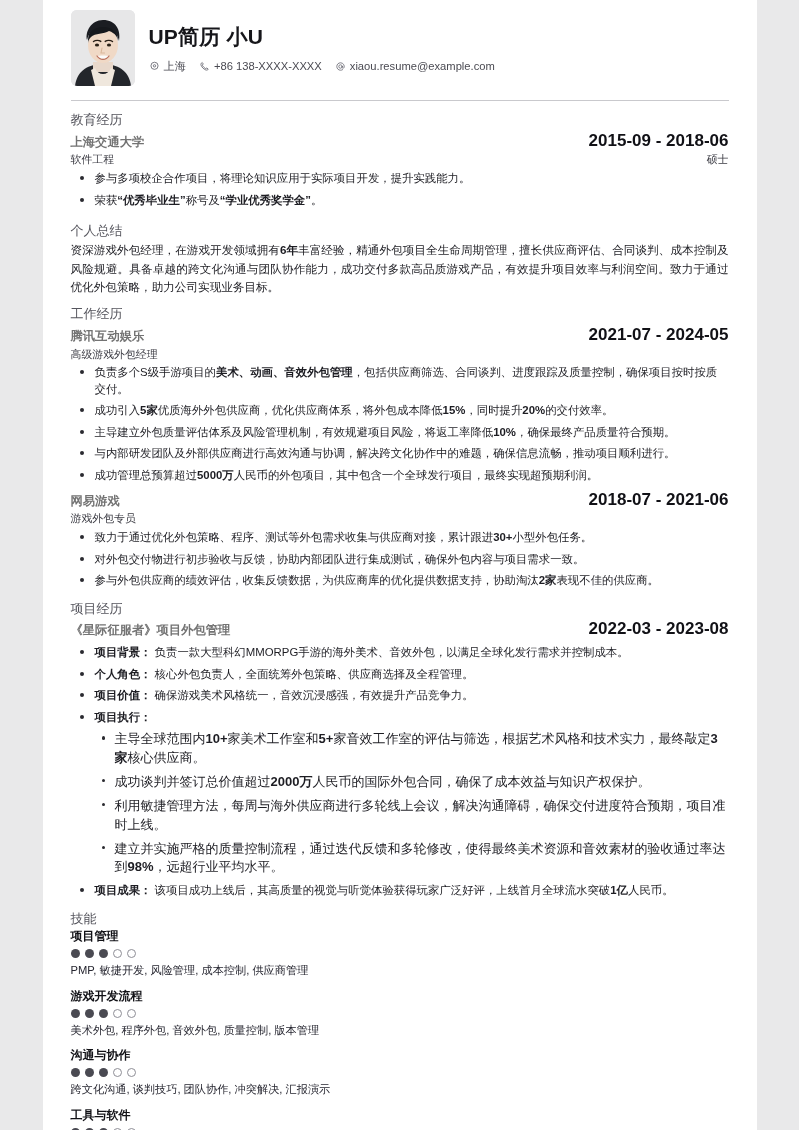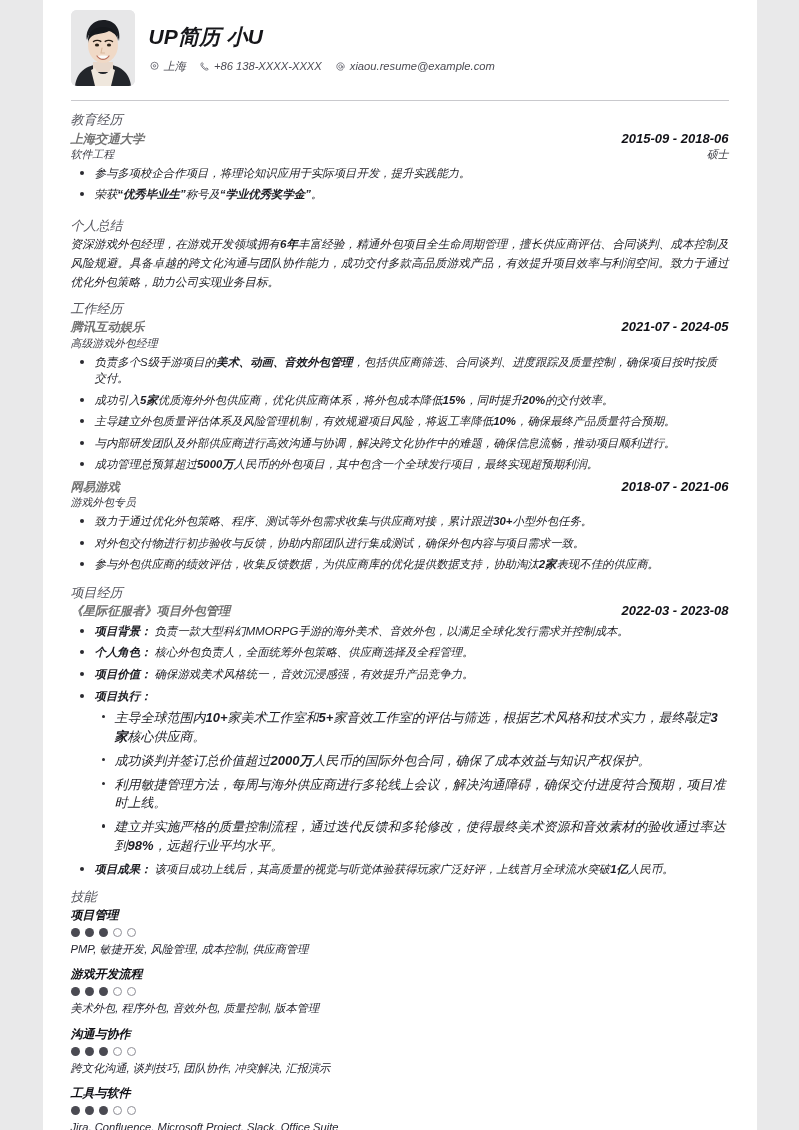--- a/index.html
+++ b/index.html
@@ -13,21 +13,20 @@
   }
   .page {
     width: 714px;
     height: 1130px;
     box-sizing: border-box;
     background: #ffffff;
     position: relative;
     overflow: hidden;
     margin: 0 auto;
     padding: 0 28px;
-    font-style: italic;
   }
 
   
   .header {
     display: flex;
     align-items: center;
     padding: 10px 0 6px 0;
     gap: 14px;
   }
   .avatar {
@@ -96,21 +95,21 @@
     justify-content: space-between;
     align-items: baseline;
     line-height: 1.35;
   }
   .entry-title {
     font-size: 12.3px;
     font-weight: bold;
     color: #737373;
   }
   .entry-date {
-    font-size: 13px;
+    font-size: 17px;
     font-weight: bold;
     color: #111116;
     white-space: nowrap;
     padding-left: 12px;
   }
   .entry-sub-row {
     display: flex;
     justify-content: space-between;
     align-items: baseline;
     line-height: 1.35;

